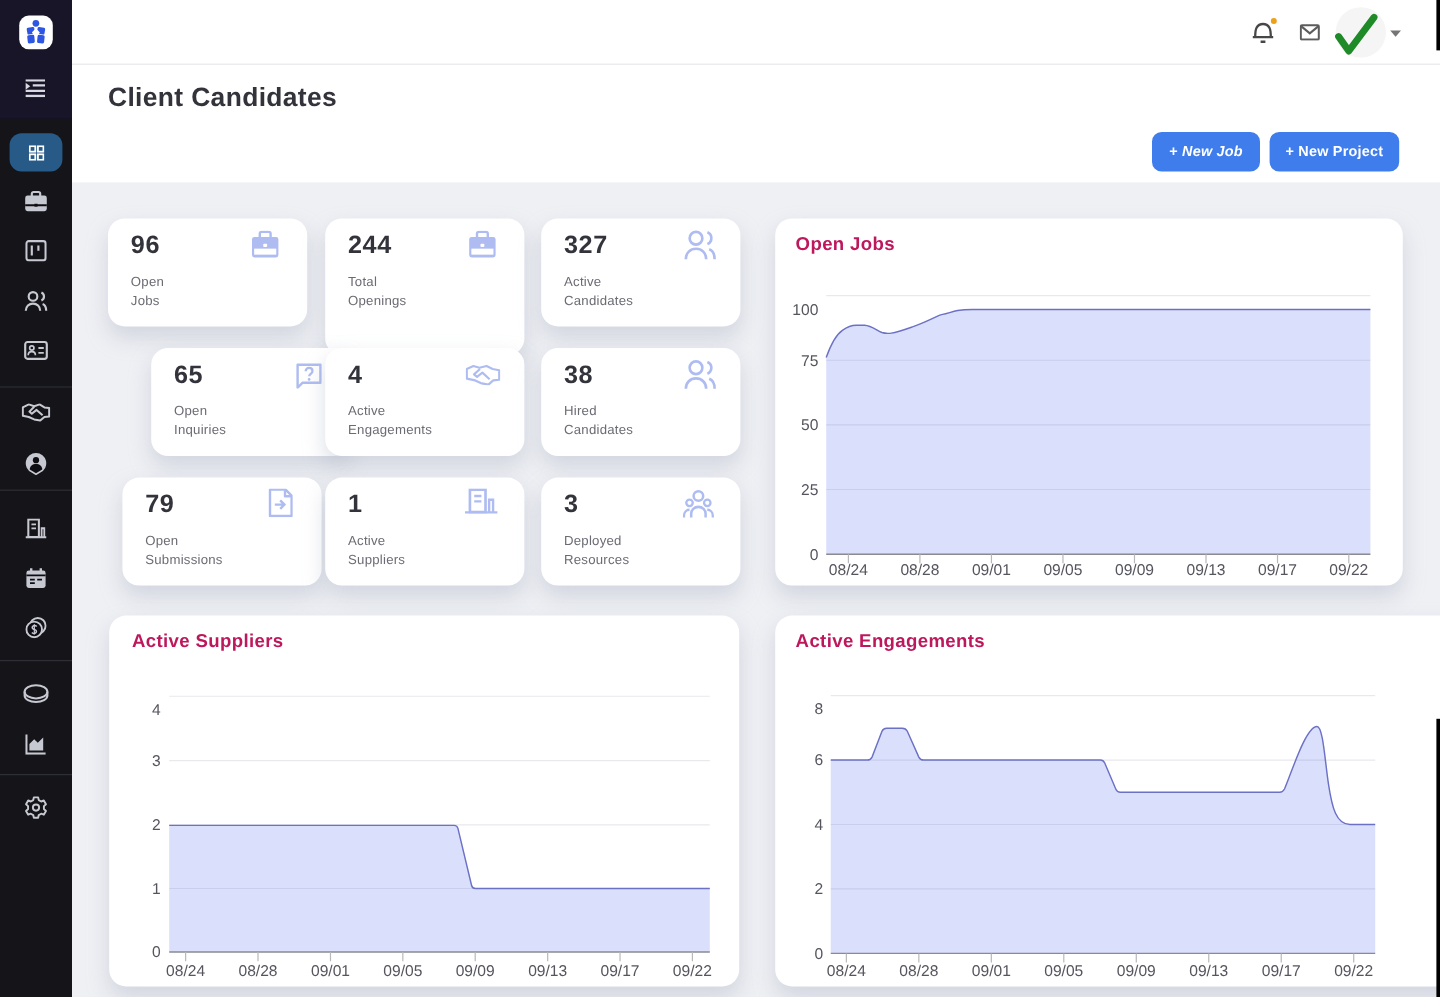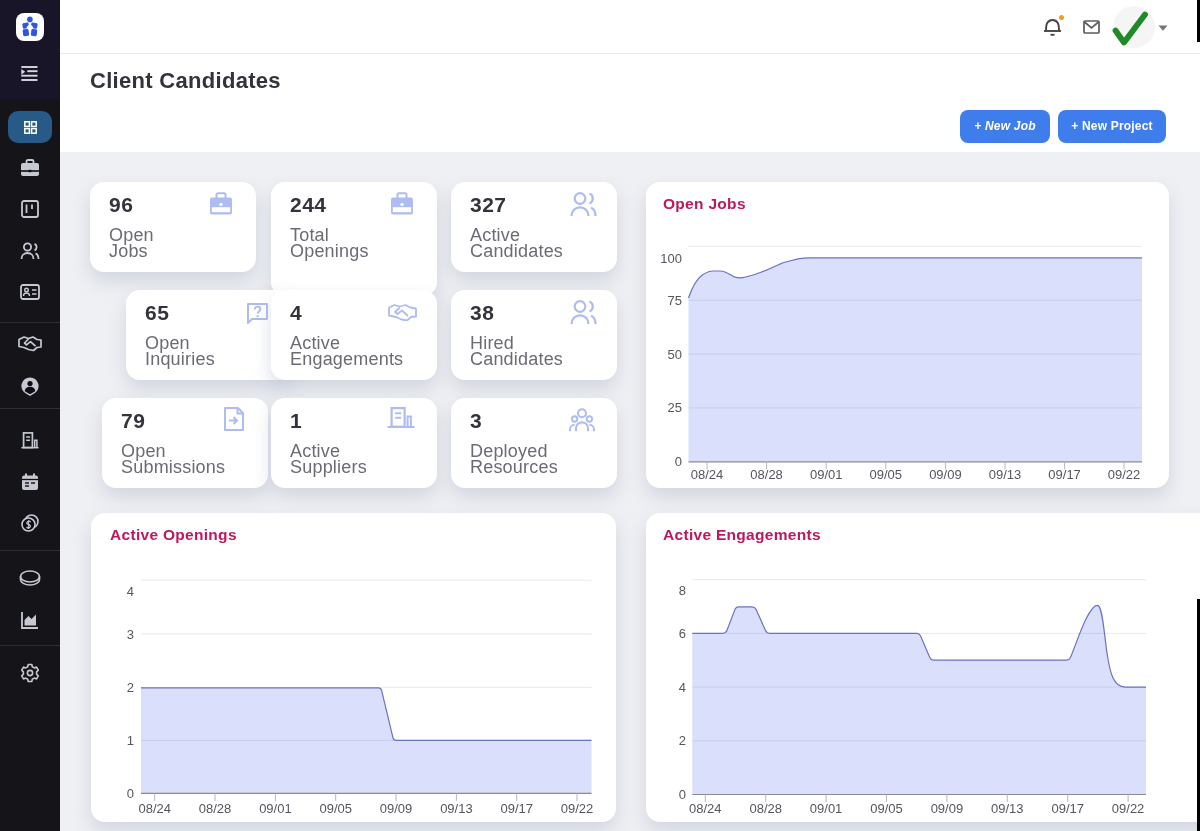--- a/index.html
+++ b/index.html
@@ -16,21 +16,21 @@
 
 #header { position:absolute; left:60px; top:0; width:1140px; height:152px; background:#ffffff; }
 #topline { position:absolute; left:60px; top:53px; width:1140px; height:1px; background:#e8e8ea; }
 #title { position:absolute; left:90px; top:68px; font-size:22px; font-weight:bold; color:#33333b; letter-spacing:0.3px; }
 .btn { position:absolute; background:#3f7cec; border-radius:8px; color:#fff; font-size:12px; font-weight:bold; text-align:center; letter-spacing:0.2px; }
 #content { position:absolute; left:60px; top:152px; width:1140px; height:679px; background:#eff0f4; }
 
 
 .card { position:absolute; background:#fff; border-radius:14px; box-shadow:0 9px 18px rgba(163,170,190,0.38); }
 .num { position:absolute; left:19px; top:11px; font-size:21px; font-weight:bold; color:#33333b; letter-spacing:0.5px; }
-.lab { position:absolute; left:19px; top:46px; font-size:18px; color:#6b6b74; line-height:15.8px; letter-spacing:0.2px; }
+.lab { position:absolute; left:19px; top:46px; font-size:11px; color:#6b6b74; line-height:15.8px; letter-spacing:0.2px; }
 .ico { position:absolute; top:10px; right:20px; }
 .ctitle { position:absolute; left:17px; top:13px; font-size:15.5px; font-weight:bold; color:#be185d; letter-spacing:0.3px; }
 .ylab { font-size:13px; fill:#55555e; text-anchor:end; }
 .xlab { font-size:13px; fill:#55555e; text-anchor:middle; }
 
 
 #strip1 { position:absolute; left:1197px; top:0; width:3px; height:42px; background:#000; }
 #strip2 { position:absolute; left:1197px; top:599px; width:3px; height:232px; background:#000; }
 </style>
 </head>
@@ -299,21 +299,21 @@
       <text class="xlab" x="239.8" y="297">09/05</text>
       <text class="xlab" x="299.4" y="297">09/09</text>
       <text class="xlab" x="359" y="297">09/13</text>
       <text class="xlab" x="418.6" y="297">09/17</text>
       <text class="xlab" x="478" y="297">09/22</text>
     </g>
   </svg>
 </div>
 
 <div class="card" style="left:91px;top:513px;width:525px;height:309px;">
-  <div class="ctitle" style="left:19px">Active Openings</div>
+  <div class="ctitle" style="left:19px">Active Suppliers</div>
   <svg width="525" height="309" style="position:absolute;left:0;top:0">
     <g stroke="#e9e9ec" stroke-width="1">
       <line x1="50" y1="67.2" x2="500.5" y2="67.2"></line>
       <line x1="50" y1="120.9" x2="500.5" y2="120.9"></line>
       <line x1="50" y1="174.4" x2="500.5" y2="174.4"></line>
       <line x1="50" y1="227.4" x2="500.5" y2="227.4"></line>
     </g>
     <path d="M50 174.8 L287.4 174.8 Q290 174.8 290.6 177.3 L302 224.9 Q302.6 227.4 305.2 227.4 L500.5 227.4 L500.5 280.4 L50 280.4 Z" fill="rgba(85,110,235,0.22)"></path>
     <path d="M50 174.8 L287.4 174.8 Q290 174.8 290.6 177.3 L302 224.9 Q302.6 227.4 305.2 227.4 L500.5 227.4" fill="none" stroke="#6b71c5" stroke-width="1.2"></path>
     <line x1="50" y1="280.4" x2="500.5" y2="280.4" stroke="#8a8a90" stroke-width="1.2"></line>

